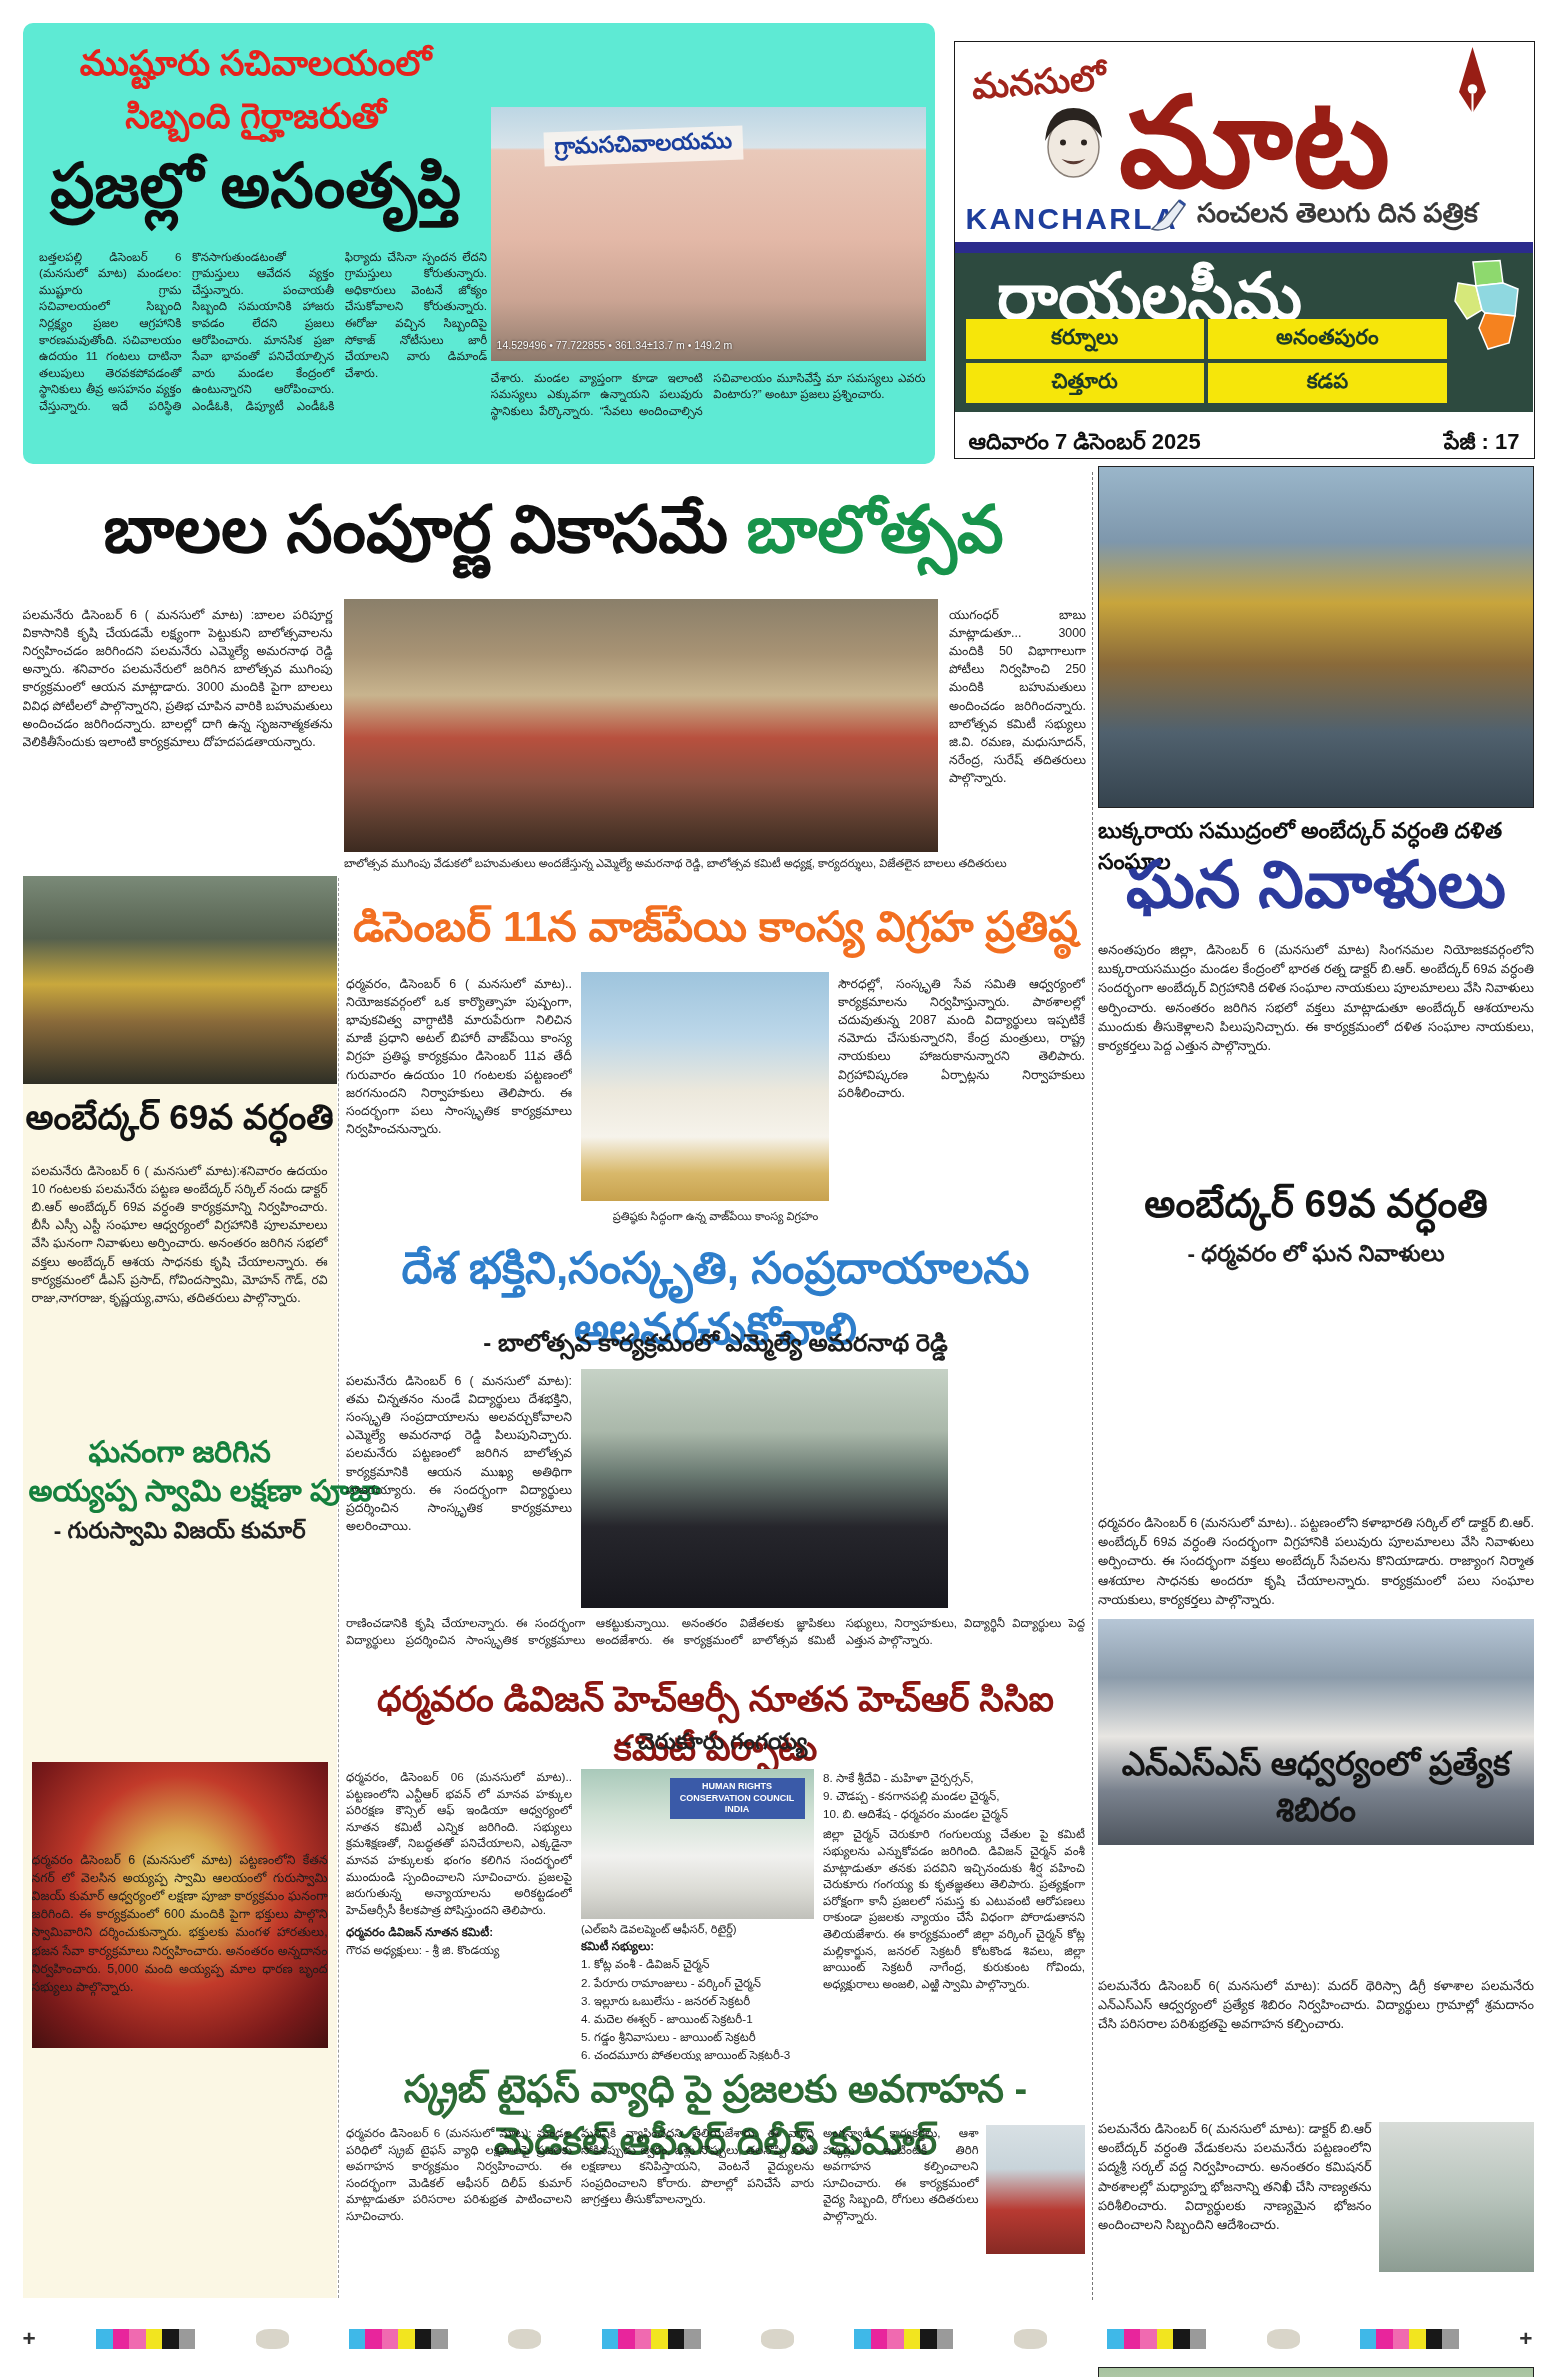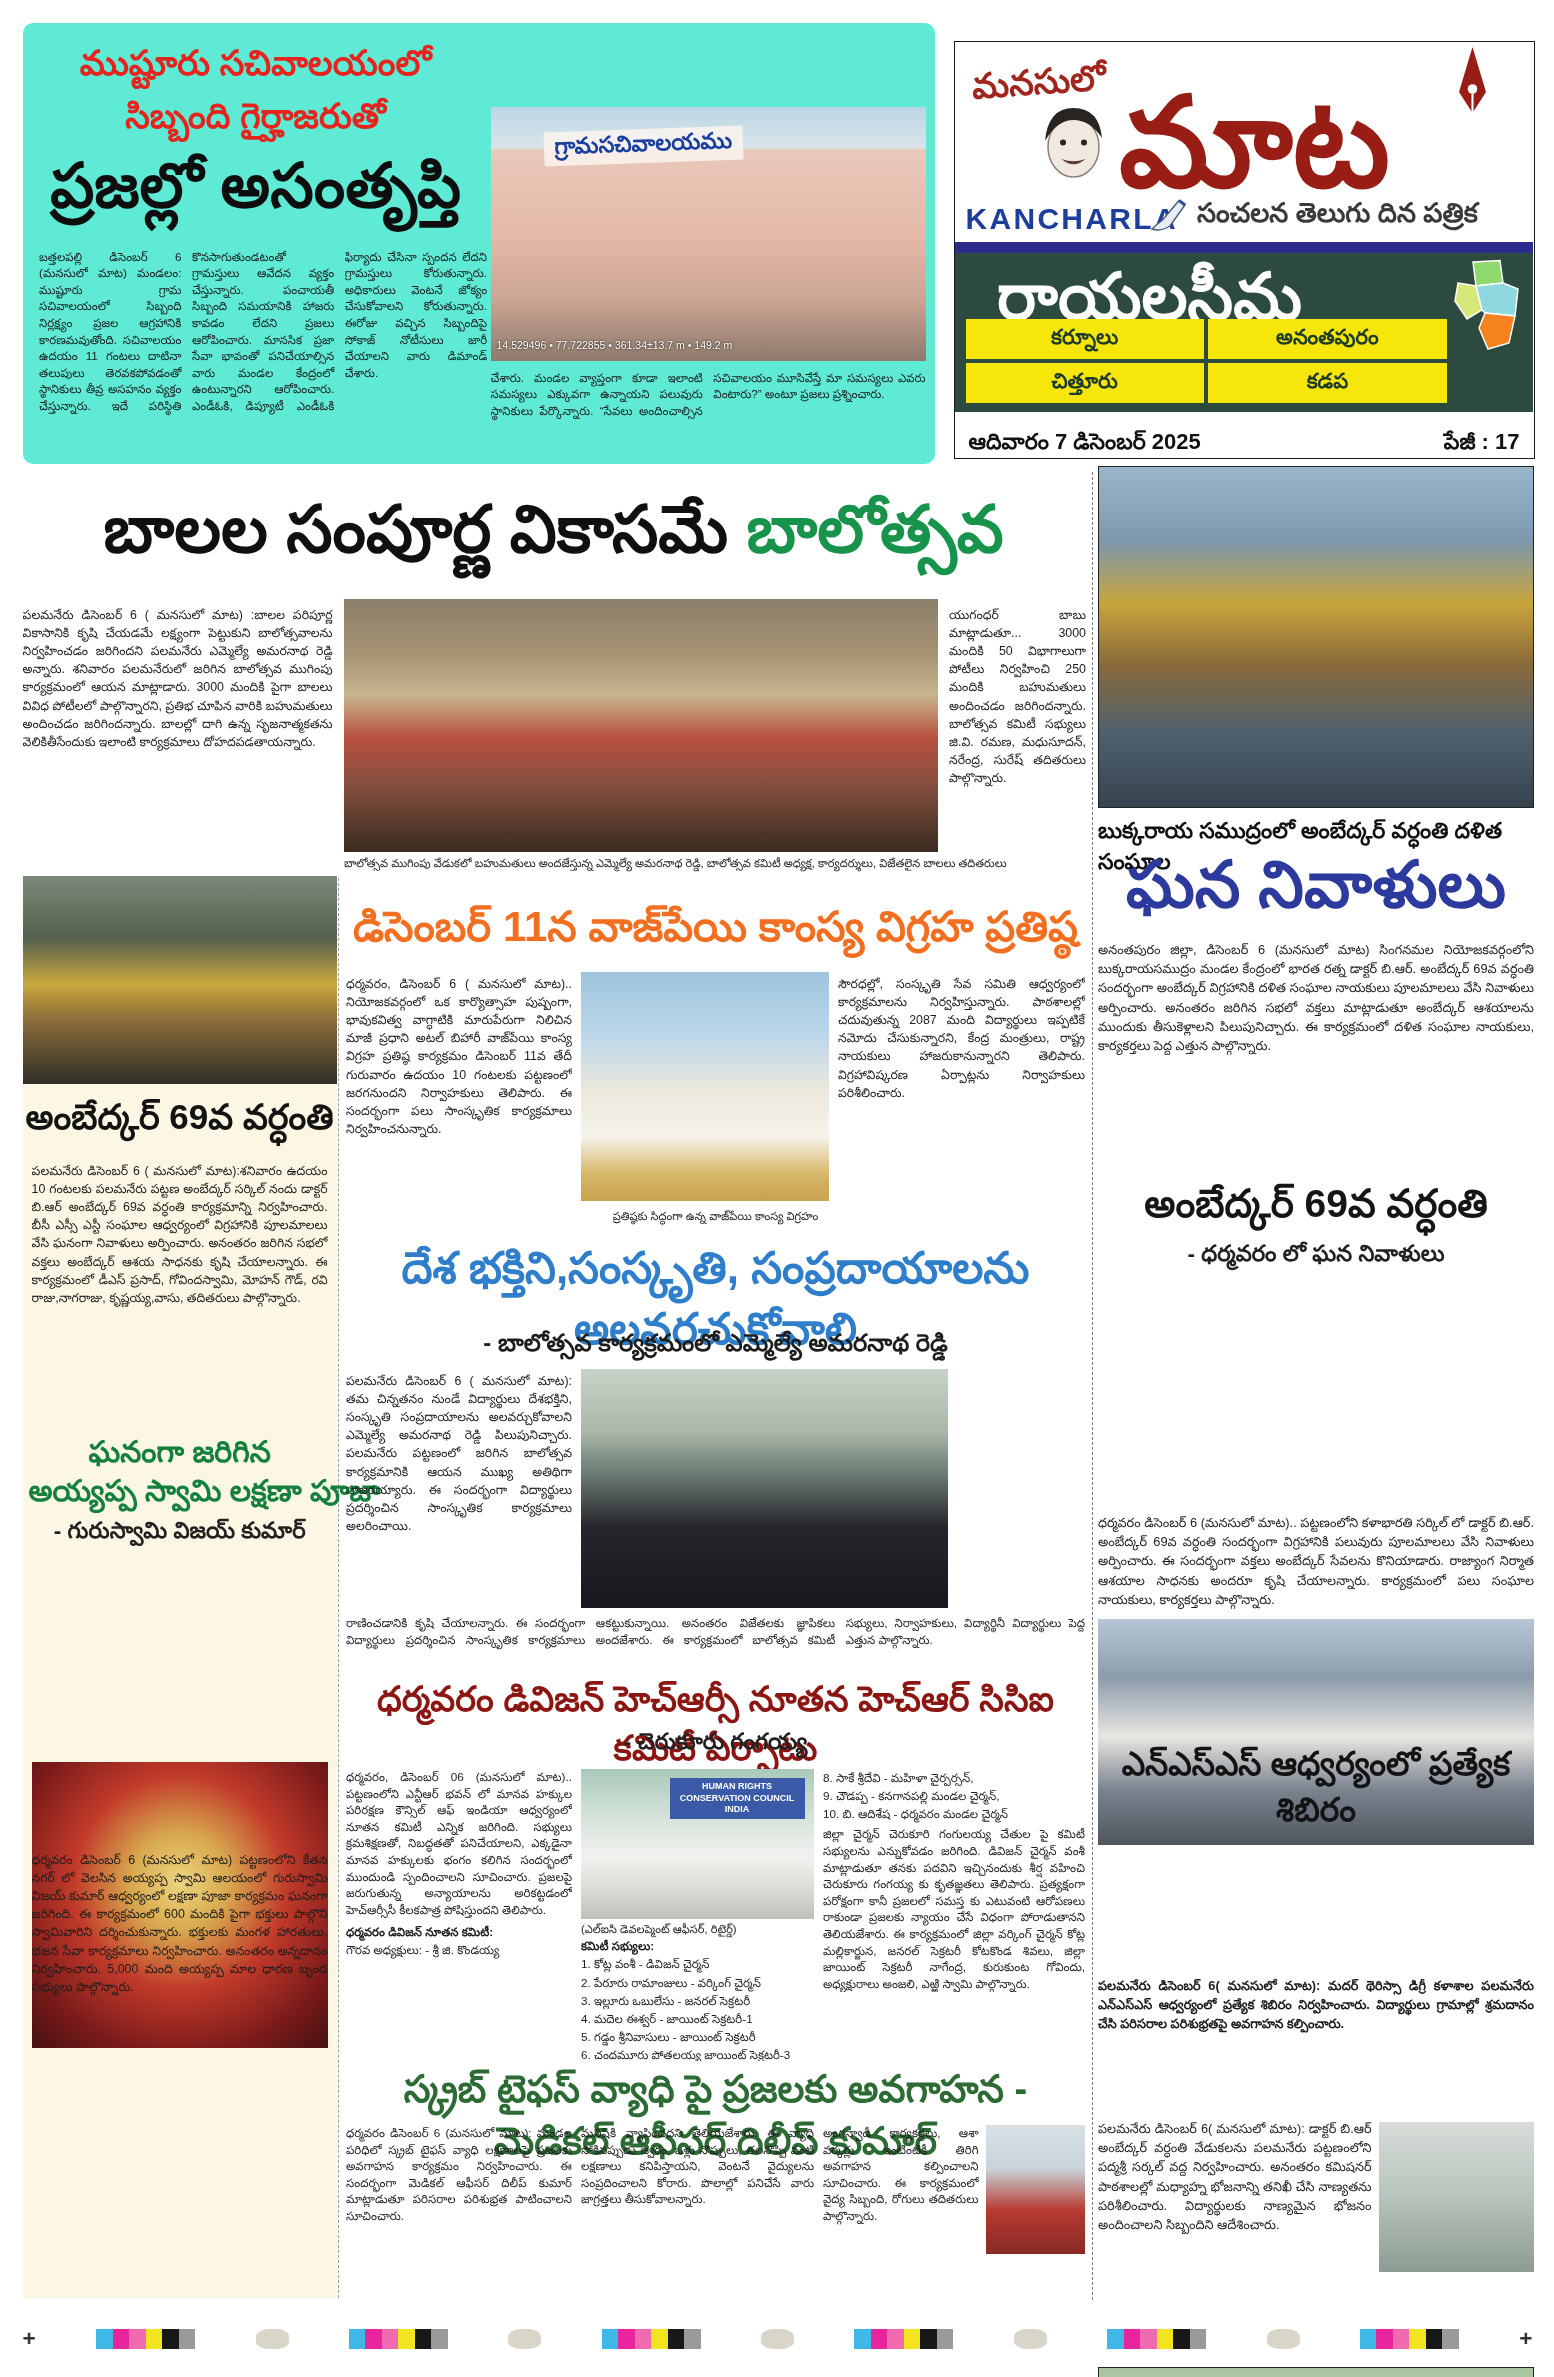--- a/index.html
+++ b/index.html
@@ -205,21 +205,21 @@
     <div class="abs photo bordered" style="left:0;top:0;width:436px;height:342px;background:linear-gradient(180deg,#9ab6ca 0%,#7e97ac 22%,#c8a53c 40%,#8a6a3a 58%,#50616e 78%,#35434e 100%);"></div>
     <div class="abs" style="left:0;top:352px;width:436px;font-size:22px;font-weight:bold;color:#111;">బుక్కరాయ సముద్రంలో అంబేద్కర్ వర్ధంతి దళిత సంఘాల</div>
     <div class="abs ctr rail-blue-head" style="left:0;top:381px;width:436px;">ఘన నివాళులు</div>
     <div class="abs jt body17" style="left:0;top:474px;width:436px;height:238px;">అనంతపురం జిల్లా, డిసెంబర్ 6 (మనసులో మాట) సింగనమల నియోజకవర్గంలోని బుక్కరాయసముద్రం మండల కేంద్రంలో భారత రత్న డాక్టర్ బి.ఆర్. అంబేద్కర్ 69వ వర్ధంతి సందర్భంగా అంబేద్కర్ విగ్రహానికి దళిత సంఘాల నాయకులు పూలమాలలు వేసి నివాళులు అర్పించారు. అనంతరం జరిగిన సభలో వక్తలు మాట్లాడుతూ అంబేద్కర్ ఆశయాలను ముందుకు తీసుకెళ్లాలని పిలుపునిచ్చారు. ఈ కార్యక్రమంలో దళిత సంఘాల నాయకులు, కార్యకర్తలు పెద్ద ఎత్తున పాల్గొన్నారు.</div>
     <div class="abs ctr" style="left:0;top:716px;width:436px;font-size:39px;font-weight:bold;color:#151515;">అంబేద్కర్ 69వ వర్ధంతి</div>
     <div class="abs ctr" style="left:0;top:775px;width:436px;font-size:22.6px;font-weight:bold;color:#222;">- ధర్మవరం లో ఘన నివాళులు</div>
     <div class="abs photo" style="left:0;top:811px;width:436px;height:226px;background:linear-gradient(180deg,#b6c6d6 0%,#8c9cab 26%,#e8e6e2 52%,#7a828e 76%,#4e555e 100%);"></div>
     <div class="abs jt body17" style="left:0;top:1047px;width:436px;height:224px;">ధర్మవరం డిసెంబర్ 6 (మనసులో మాట).. పట్టణంలోని కళాభారతి సర్కిల్ లో డాక్టర్ బి.ఆర్. అంబేద్కర్ 69వ వర్ధంతి సందర్భంగా విగ్రహానికి పలువురు పూలమాలలు వేసి నివాళులు అర్పించారు. ఈ సందర్భంగా వక్తలు అంబేద్కర్ సేవలను కొనియాడారు. రాజ్యాంగ నిర్మాత ఆశయాల సాధనకు అందరూ కృషి చేయాలన్నారు. కార్యక్రమంలో పలు సంఘాల నాయకులు, కార్యకర్తలు పాల్గొన్నారు.</div>
     <div class="abs ctr" style="left:0;top:1279px;width:436px;font-size:33px;font-weight:bold;color:#131313;">ఎన్ఎస్ఎస్ ఆధ్వర్యంలో ప్రత్యేక శిబిరం</div>
     <div class="abs photo bordered" style="left:0;top:1333px;width:436px;height:168px;background:linear-gradient(180deg,#a6c29e 0%,#d7dfc7 34%,#c9b991 62%,#8c7c5c 100%);"></div>
-    <div class="abs jt body17" style="left:0;top:1510px;width:436px;height:80px;font-weight:bold;">పలమనేరు డిసెంబర్ 6( మనసులో మాట): మదర్ థెరిస్సా డిగ్రీ కళాశాల పలమనేరు ఎన్ఎస్ఎస్ ఆధ్వర్యంలో ప్రత్యేక శిబిరం నిర్వహించారు. విద్యార్థులు గ్రామాల్లో శ్రమదానం చేసి పరిసరాల పరిశుభ్రతపై అవగాహన కల్పించారు.</div>
+    <div class="abs jt body17" style="left:0;top:1510px;width:436px;height:80px;">పలమనేరు డిసెంబర్ 6( మనసులో మాట): మదర్ థెరిస్సా డిగ్రీ కళాశాల పలమనేరు ఎన్ఎస్ఎస్ ఆధ్వర్యంలో ప్రత్యేక శిబిరం నిర్వహించారు. విద్యార్థులు గ్రామాల్లో శ్రమదానం చేసి పరిసరాల పరిశుభ్రతపై అవగాహన కల్పించారు.</div>
     <div class="abs" style="left:0;top:1653px;width:436px;height:182px;overflow:hidden;">
       <div class="photo" style="float:right;width:155px;height:150px;margin:3px 0 4.5px 7.5px;background:linear-gradient(180deg,#d8dcd8 0%,#b9c5bd 48%,#8c9c92 100%);"></div>
       <div class="jt body17">పలమనేరు డిసెంబర్ 6( మనసులో మాట): డాక్టర్ బి.ఆర్ అంబేద్కర్ వర్ధంతి వేడుకలను పలమనేరు పట్టణంలోని పద్మశ్రీ సర్కల్ వద్ద నిర్వహించారు. అనంతరం కమిషనర్ పాఠశాలల్లో మధ్యాహ్న భోజనాన్ని తనిఖీ చేసి నాణ్యతను పరిశీలించారు. విద్యార్థులకు నాణ్యమైన భోజనం అందించాలని సిబ్బందిని ఆదేశించారు.</div>
     </div>
   </div>
 
   <div class="abs pstrip" style="left:22.6px;top:2326px;width:1510px;height:25.6px;">
     <span class="pplus">+</span>
     <span class="pgroup">
         <span class="pbar c1"></span>

